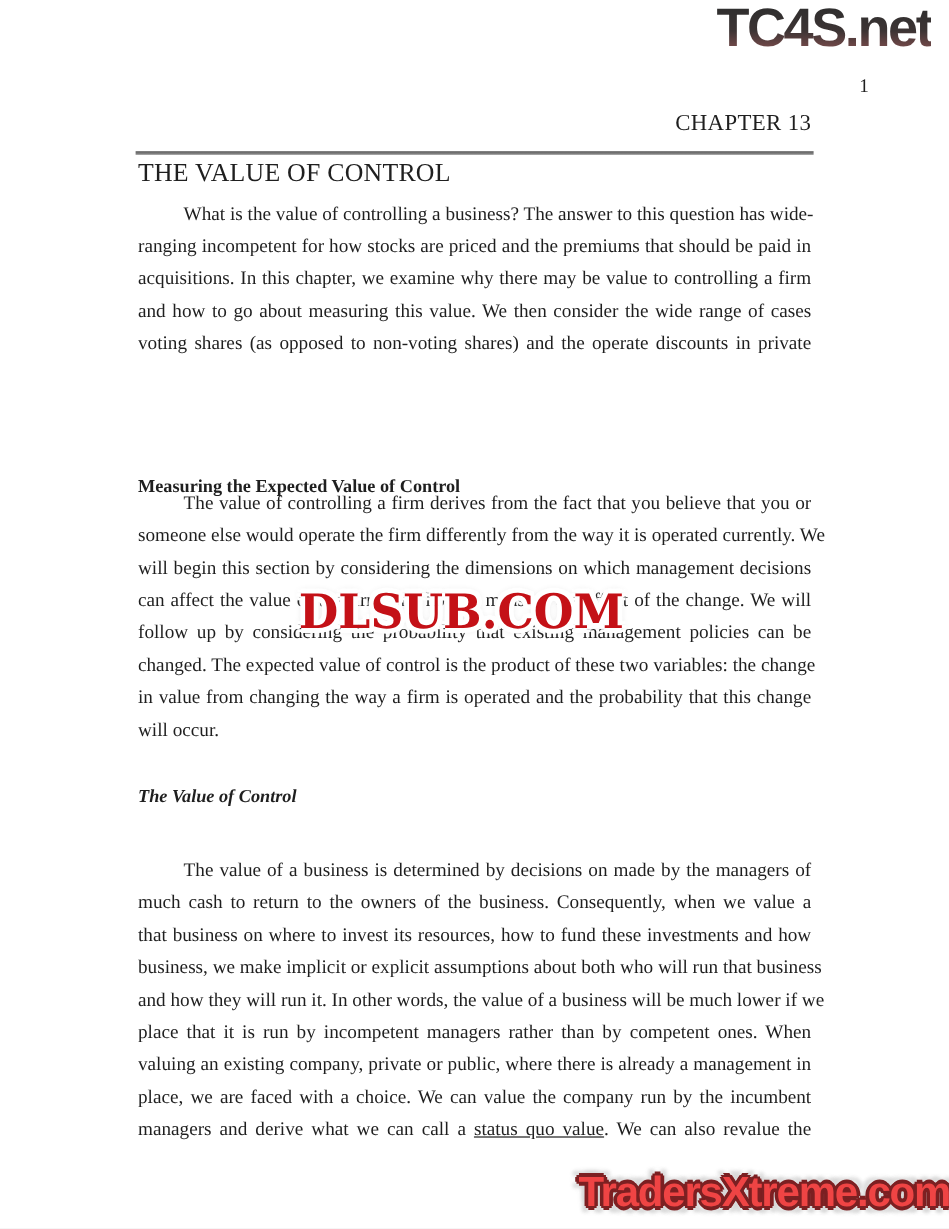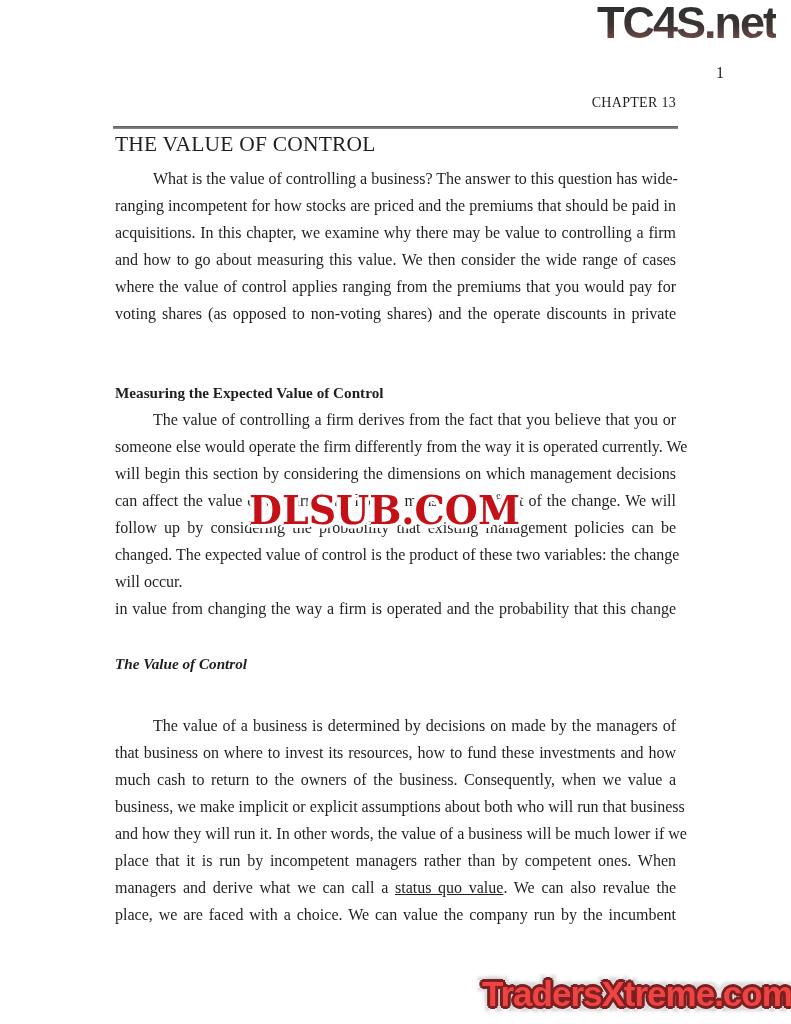--- a/index.html
+++ b/index.html
@@ -78,21 +78,21 @@
     text-align: right;
     font-size: 16px;
     line-height: 22px;
   }
   .chapter {
     position: absolute;
     left: 115px;
     top: 90px;
     width: 561px;
     text-align: right;
-    font-size: 14px;
+    font-size: 19px;
     line-height: 25px;
     letter-spacing: 0.3px;
   }
   .rule {
     position: absolute;
     left: 113px;
     top: 126px;
     width: 565px;
     height: 3px;
     background: linear-gradient(180deg, #5c5c5c, #8f8f8f);
@@ -145,49 +145,49 @@
 
   <div class="rule"></div>
 
   <div class="doc-title">THE VALUE OF CONTROL</div>
 
   <div class="block" style="top:165px;">
     <div class="pline indent">What is the value of controlling a business? The answer to this question has wide-</div>
     <div class="pline">ranging incompetent for how stocks are priced and the premiums that should be paid in</div>
     <div class="pline">acquisitions. In this chapter, we examine why there may be value to controlling a firm</div>
     <div class="pline">and how to go about measuring this value. We then consider the wide range of cases</div>
-    <div class="pline">where the value of control applies ranging from the premiums that you would pay for</div>
     <div class="pline">voting shares (as opposed to non-voting shares) and the operate discounts in private</div>
   </div>
 
-  <div class="block" style="top:379px;">
+  <div class="block" style="top:392px;">
     <div class="sec-head">Measuring the Expected Value of Control</div>
   </div>
   <div class="block" style="top:406px;">
     <div class="pline indent">The value of controlling a firm derives from the fact that you believe that you or</div>
     <div class="pline">someone else would operate the firm differently from the way it is operated currently. We</div>
     <div class="pline">will begin this section by considering the dimensions on which management decisions</div>
     <div class="pline">can affect the value of the firm, and how to measure the effect of the change. We will</div>
     <div class="pline">follow up by considering the probability that existing management policies can be</div>
     <div class="pline">changed. The expected value of control is the product of these two variables: the change</div>
+    <div class="pline">in value from changing the way a firm is operated and the probability that this change</div>
     <div class="pline end">will occur.</div>
-    <div class="pline">in value from changing the way a firm is operated and the probability that this change</div>
   </div>
 
   <div class="block" style="top:650px;">
     <div class="sec-head italic">The Value of Control</div>
   </div>
   <div class="block" style="top:712px;">
     <div class="pline indent">The value of a business is determined by decisions on made by the managers of</div>
+    <div class="pline">much cash to return to the owners of the business. Consequently, when we value a</div>
     <div class="pline">that business on where to invest its resources, how to fund these investments and how</div>
-    <div class="pline">much cash to return to the owners of the business. Consequently, when we value a</div>
     <div class="pline">business, we make implicit or explicit assumptions about both who will run that business</div>
     <div class="pline">and how they will run it. In other words, the value of a business will be much lower if we</div>
     <div class="pline">place that it is run by incompetent managers rather than by competent ones. When</div>
+    <div class="pline">valuing an existing company, private or public, where there is already a management in</div>
+    <div class="pline">place, we are faced with a choice. We can value the company run by the incumbent</div>
     <div class="pline"><span>managers and derive what we can call a </span><span class="u">status quo value</span><span>. We can also revalue the</span></div>
-    <div class="pline">place, we are faced with a choice. We can value the company run by the incumbent</div>
   </div>
 
   <div class="wm-dlsub">DLSUB.COM</div>
 
   <div class="wm-traders">TradersXtreme.com</div>
 
 </div>
 
 </body></html>

